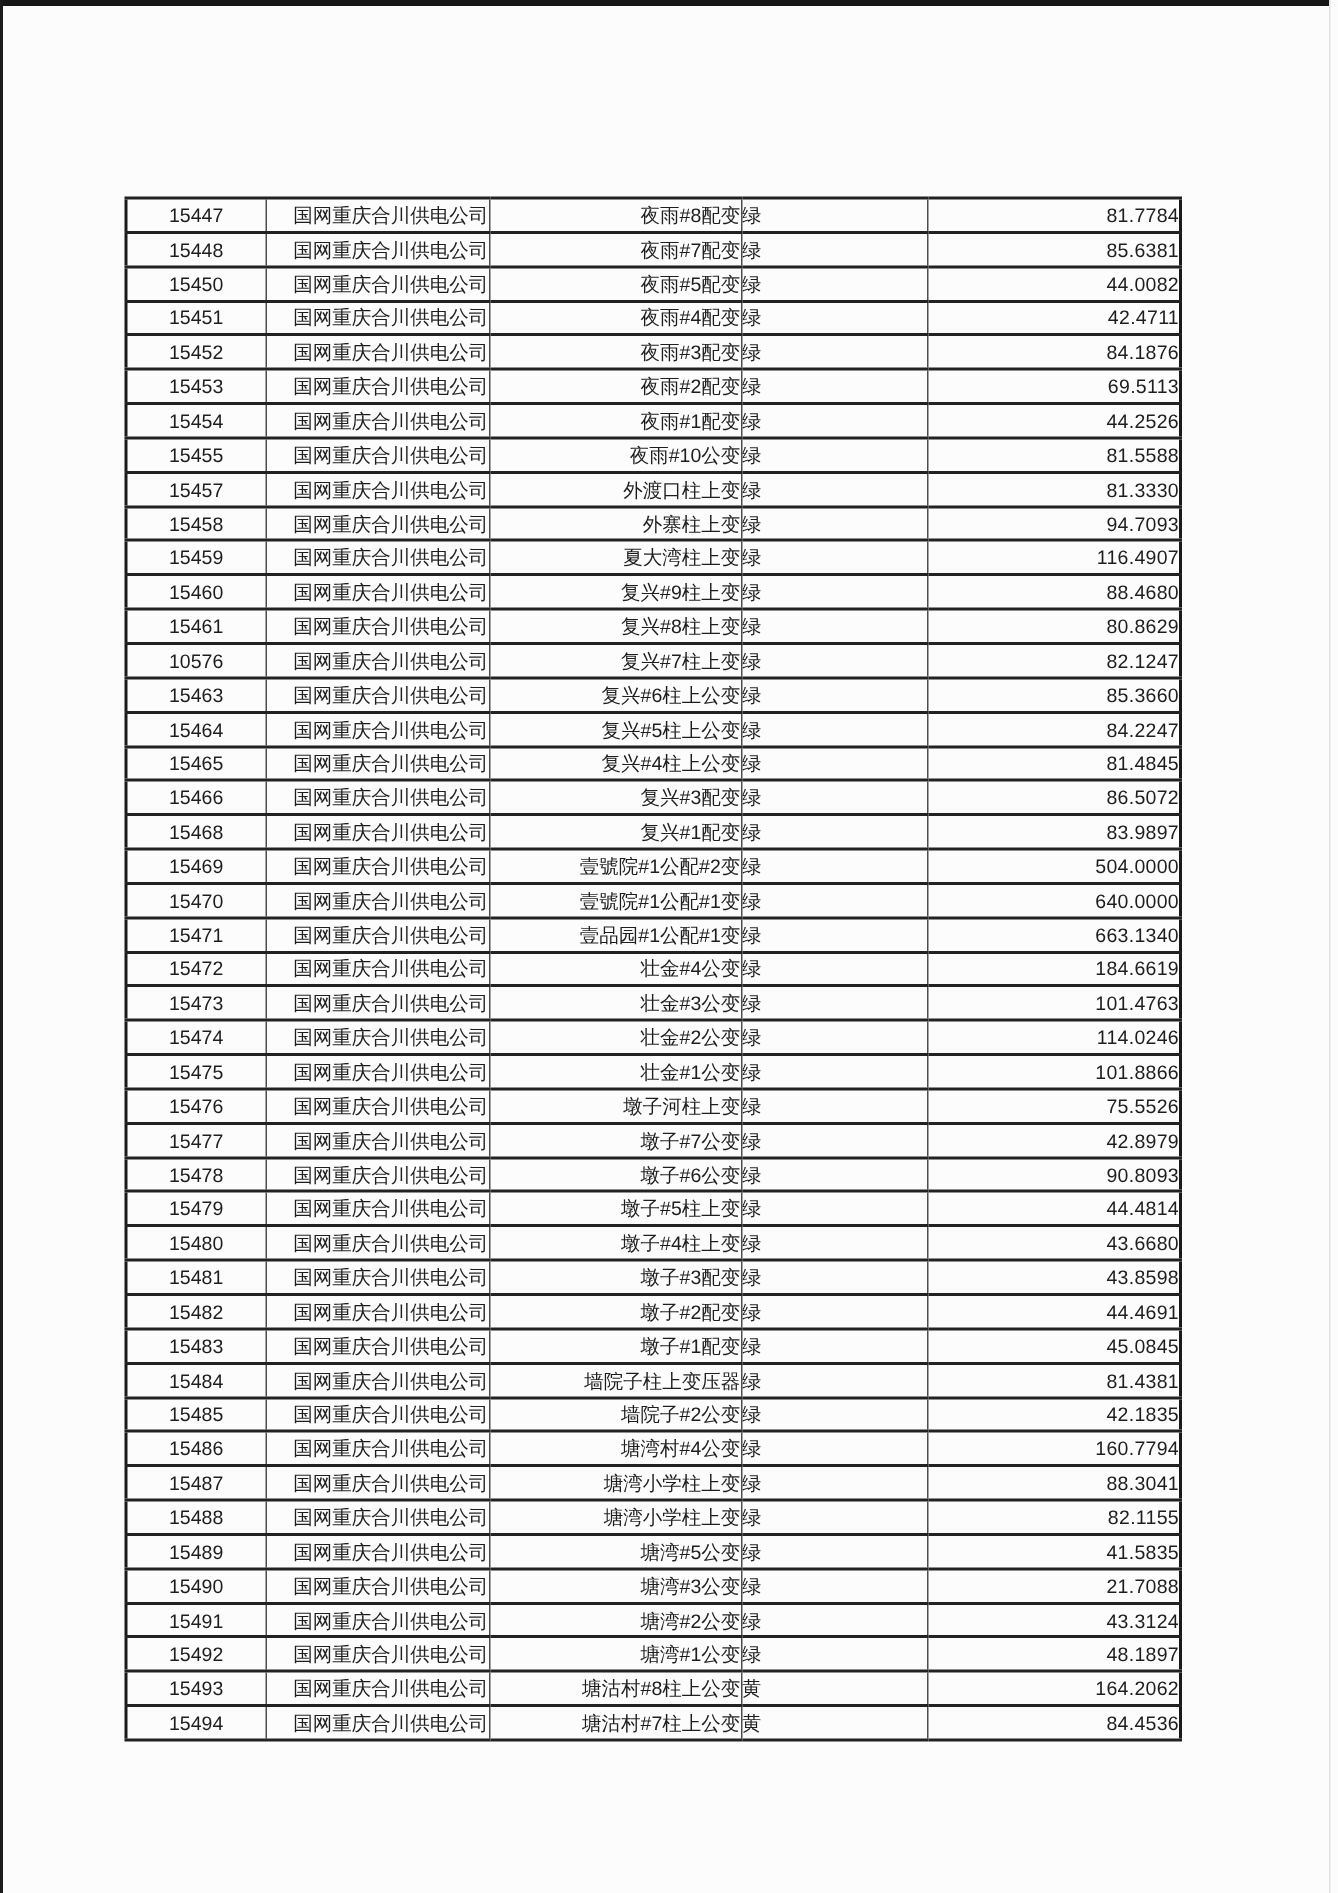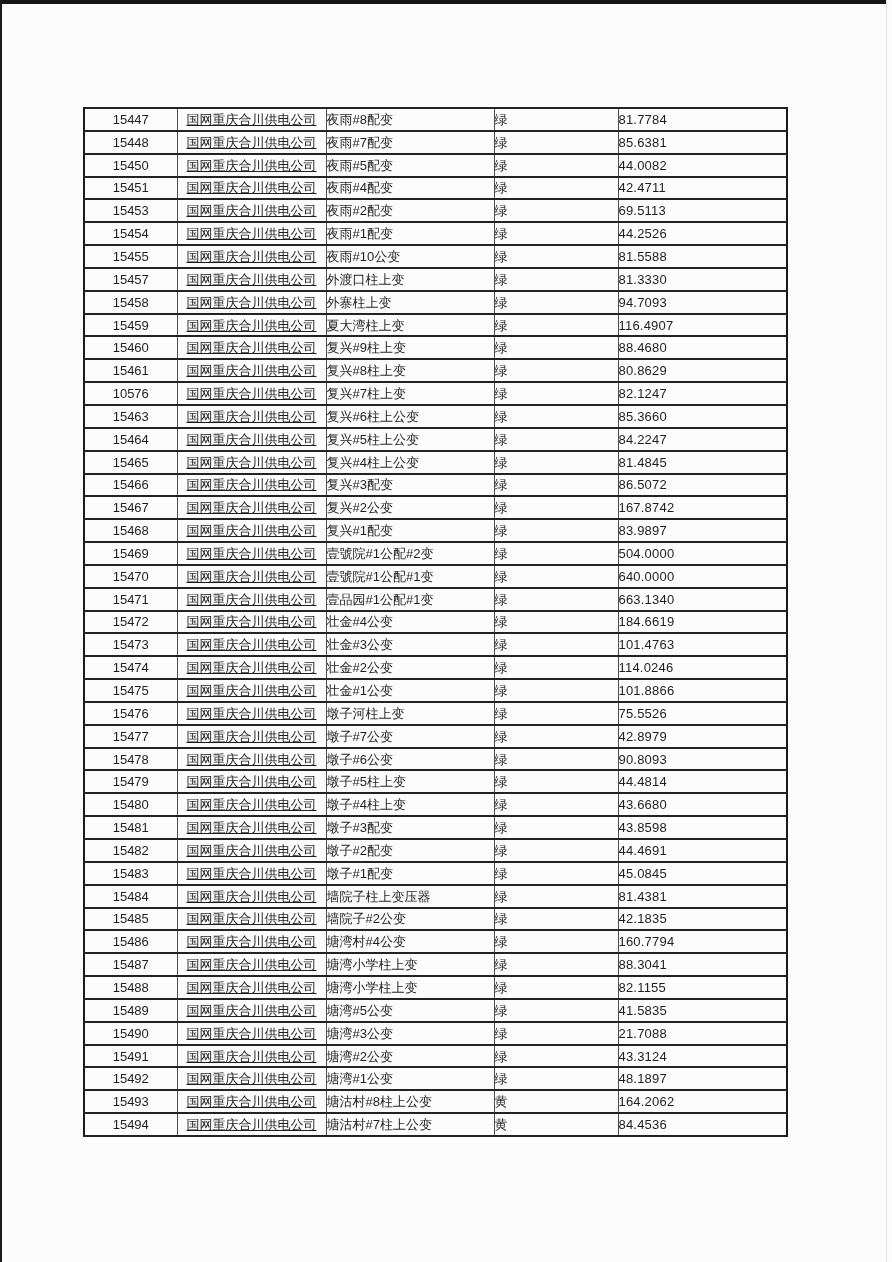--- a/index.html
+++ b/index.html
@@ -42,26 +42,26 @@
     border-left:1px solid #4d4d4d;
     border-right:1px solid #4d4d4d;
     padding:0;
     font-size:13px;
     color:#1e1e1e;
     white-space:nowrap;
     overflow:hidden;
     line-height:1;
     vertical-align:middle;
   }
-  table.sheet{border:2px solid #1a1a1a;}
+  table.sheet{border:2px solid #1a1a1a;margin-top:24px;}
   td.c-id{text-align:center;}
-  td.c-company{padding-left:6px;text-align:center;text-decoration:underline;}
-  td.c-name{padding-left:8px;text-align:left;}
+  td.c-company{padding-left:6px;text-align:right;}
+  td.c-name{padding-left:8px;text-align:right;}
   td.c-status{padding-left:6px;text-align:left;}
-  td.c-value{text-align:left;letter-spacing:0.2px;}
+  td.c-value{text-align:right;letter-spacing:0.2px;}
 </style>
 </head>
 <body>
 
 <div class="page">
   <div class="top-edge-bar"></div>
   <div class="left-edge-bar"></div>
   <div class="right-edge-line"></div>
 
   <table class="sheet">
@@ -95,20 +95,27 @@
     <td class="c-value">44.0082</td>
   </tr>
         <tr>
     <td class="c-id">15451</td>
     <td class="c-company">国网重庆合川供电公司</td>
     <td class="c-name">夜雨#4配变</td>
     <td class="c-status">绿</td>
     <td class="c-value">42.4711</td>
   </tr>
         <tr>
+    <td class="c-id">15452</td>
+    <td class="c-company">国网重庆合川供电公司</td>
+    <td class="c-name">夜雨#3配变</td>
+    <td class="c-status">绿</td>
+    <td class="c-value">84.1876</td>
+  </tr>
+        <tr>
     <td class="c-id">15453</td>
     <td class="c-company">国网重庆合川供电公司</td>
     <td class="c-name">夜雨#2配变</td>
     <td class="c-status">绿</td>
     <td class="c-value">69.5113</td>
   </tr>
         <tr>
     <td class="c-id">15454</td>
     <td class="c-company">国网重庆合川供电公司</td>
     <td class="c-name">夜雨#1配变</td>
@@ -184,27 +191,20 @@
     <td class="c-name">复兴#4柱上公变</td>
     <td class="c-status">绿</td>
     <td class="c-value">81.4845</td>
   </tr>
         <tr>
     <td class="c-id">15466</td>
     <td class="c-company">国网重庆合川供电公司</td>
     <td class="c-name">复兴#3配变</td>
     <td class="c-status">绿</td>
     <td class="c-value">86.5072</td>
-  </tr>
-        <tr>
-    <td class="c-id">15467</td>
-    <td class="c-company">国网重庆合川供电公司</td>
-    <td class="c-name">复兴#2公变</td>
-    <td class="c-status">绿</td>
-    <td class="c-value">167.8742</td>
   </tr>
         <tr>
     <td class="c-id">15468</td>
     <td class="c-company">国网重庆合川供电公司</td>
     <td class="c-name">复兴#1配变</td>
     <td class="c-status">绿</td>
     <td class="c-value">83.9897</td>
   </tr>
         <tr>
     <td class="c-id">15469</td>

